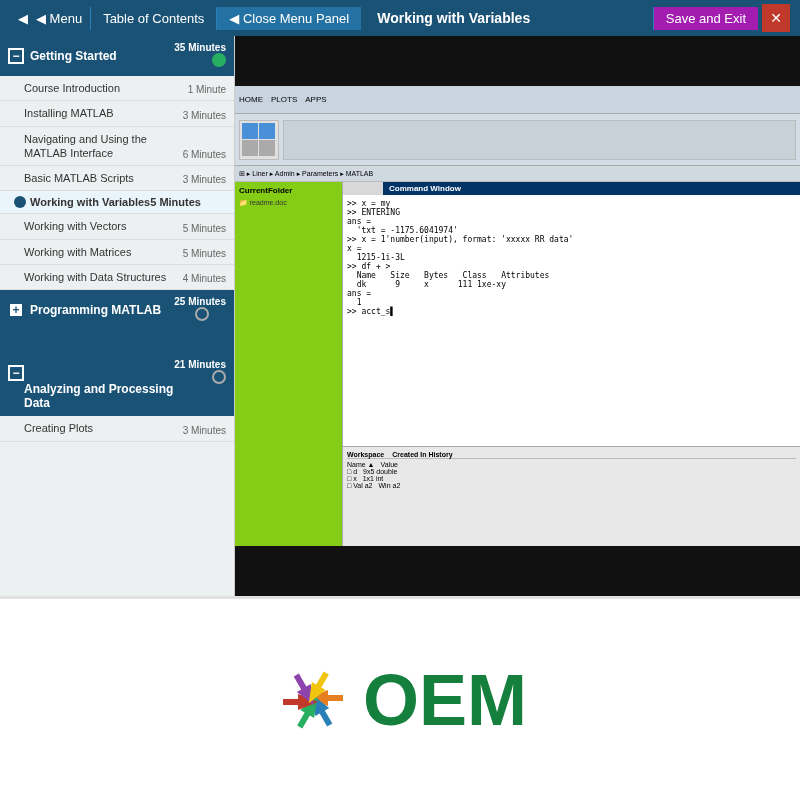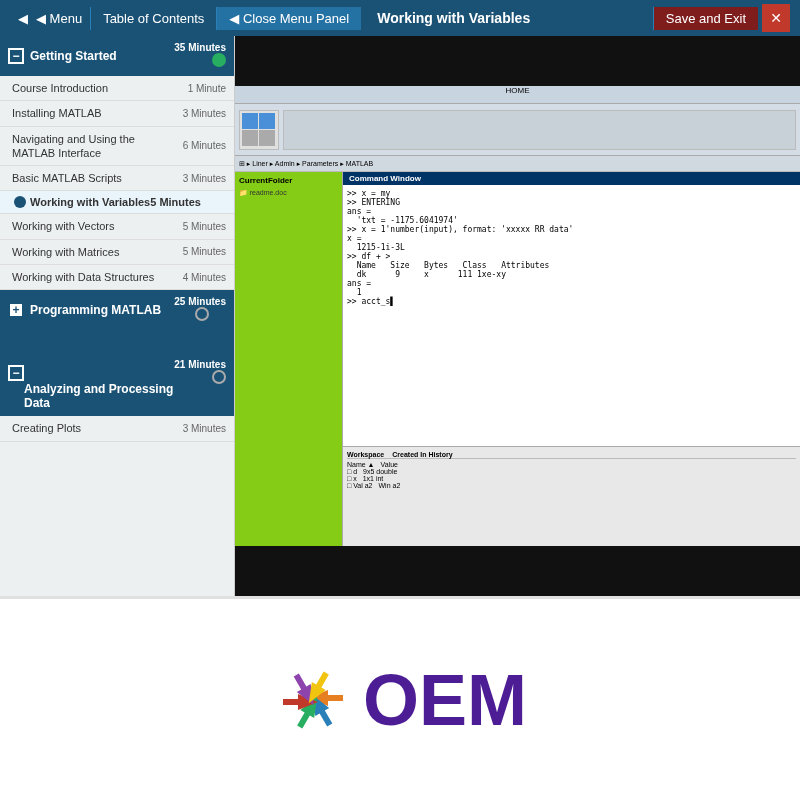--- a/index.html
+++ b/index.html
@@ -40,21 +40,21 @@
     .top-bar-title {
       flex: 1;
       font-size: 14px;
       font-weight: bold;
       padding: 0 16px;
       color: white;
     }
     .top-bar-save {
       font-size: 13px;
       padding: 4px 12px;
-      background: #7f1d1d;
+      background: #a21caf;
       cursor: pointer;
       border-left: 1px solid #2980b9;
     }
     .top-bar-x {
       width: 28px;
       height: 28px;
       background: #c0392b;
       display: flex;
       align-items: center;
       justify-content: center;
@@ -130,23 +130,23 @@
       display: flex;
       align-items: center;
       justify-content: center;
       font-size: 12px;
       color: #1a5276;
       flex-shrink: 0;
     }
 
     .sidebar-item {
       display: flex;
-      align-items: center;
+      align-items: flex-end;
       justify-content: space-between;
-      padding: 5px 8px 5px 12px;
+      padding: 5px 8px 5px 24px;
       font-size: 11px;
       color: #333;
       border-bottom: 1px solid #ddd;
       cursor: pointer;
     }
     .sidebar-item .item-label {
       flex: 1;
       padding-right: 6px;
       line-height: 1.3;
     }
@@ -274,21 +274,21 @@
     }
     .logo-arrows {
       width: 80px;
       height: 80px;
       position: relative;
       margin-right: 10px;
     }
     .oem-text {
       font-size: 72px;
       font-weight: bold;
-      color: #4c1d95;
+      color: #15803d;
       line-height: 1;
     }
     .office-elearning {
       font-size: 16px;
       color: #1a5276;
       margin-top: 4px;
       margin-left: 4px;
     }
 
     
@@ -417,21 +417,21 @@
 
   </div>
 
   <div class="video-area">
     <div class="video-black-top"></div>
     <div class="video-screenshot">
 
       <div class="matlab-window">
 
 
-        <div style="background:#c8d4e0; height:18px; display:flex; align-items:center; padding:0 4px; border-bottom:1px solid #aaa; font-size:8px; gap:8px;flex-direction:column;">
+        <div style="background:#c8d4e0; height:28px; display:flex; align-items:center; padding:0 4px; border-bottom:1px solid #aaa; font-size:8px; gap:8px;">
           <span>HOME</span>
           <span>PLOTS</span>
           <span>APPS</span>
         </div>
 
         <div class="matlab-toolbar" style="display:flex; align-items:center; padding:4px; gap:4px; background:#d4dce6;">
           <div style="width:40px; height:40px; background:#e0e0e0; border:1px solid #bbb; display:flex; flex-wrap:wrap; gap:1px; padding:2px;">
             <div style="width:16px; height:16px; background:#4a90d9;"></div>
             <div style="width:16px; height:16px; background:#4a90d9;"></div>
             <div style="width:16px; height:16px; background:#aaa;"></div>
@@ -445,21 +445,21 @@
         </div>
 
         <div class="matlab-body">
 
           <div class="matlab-left-panel">
             <div style="font-weight:bold; margin-bottom:4px; font-size:8px;">CurrentFolder</div>
             <div style="font-size:7px; color:#333;">📁 readme.doc</div>
           </div>
 
           <div class="matlab-center">
-            <div style="background:#003366; color:white; font-size:8px; padding:2px 6px; font-weight:bold;">Command Window</div>
+            <div style="background:#003366; color:white; font-size:8px; padding:2px 6px; font-weight:bold;margin-left:40px;">Command Window</div>
             <div class="matlab-command-window">
               <div>&gt;&gt; x = my</div>
               <div>&gt;&gt; ENTERING</div>
               <div>ans =</div>
               <div>&nbsp;&nbsp;'txt = -1175.6041974'</div>
               <div>&gt;&gt; x = 1'number(input), format: 'xxxxx RR data'</div>
               <div>x =</div>
               <div>&nbsp;&nbsp;1215-1i-3L</div>
               <div>&gt;&gt; df + &gt;</div>
               <div>&nbsp;&nbsp;Name &nbsp;&nbsp;Size &nbsp;&nbsp;Bytes &nbsp;&nbsp;Class &nbsp;&nbsp;Attributes</div>

